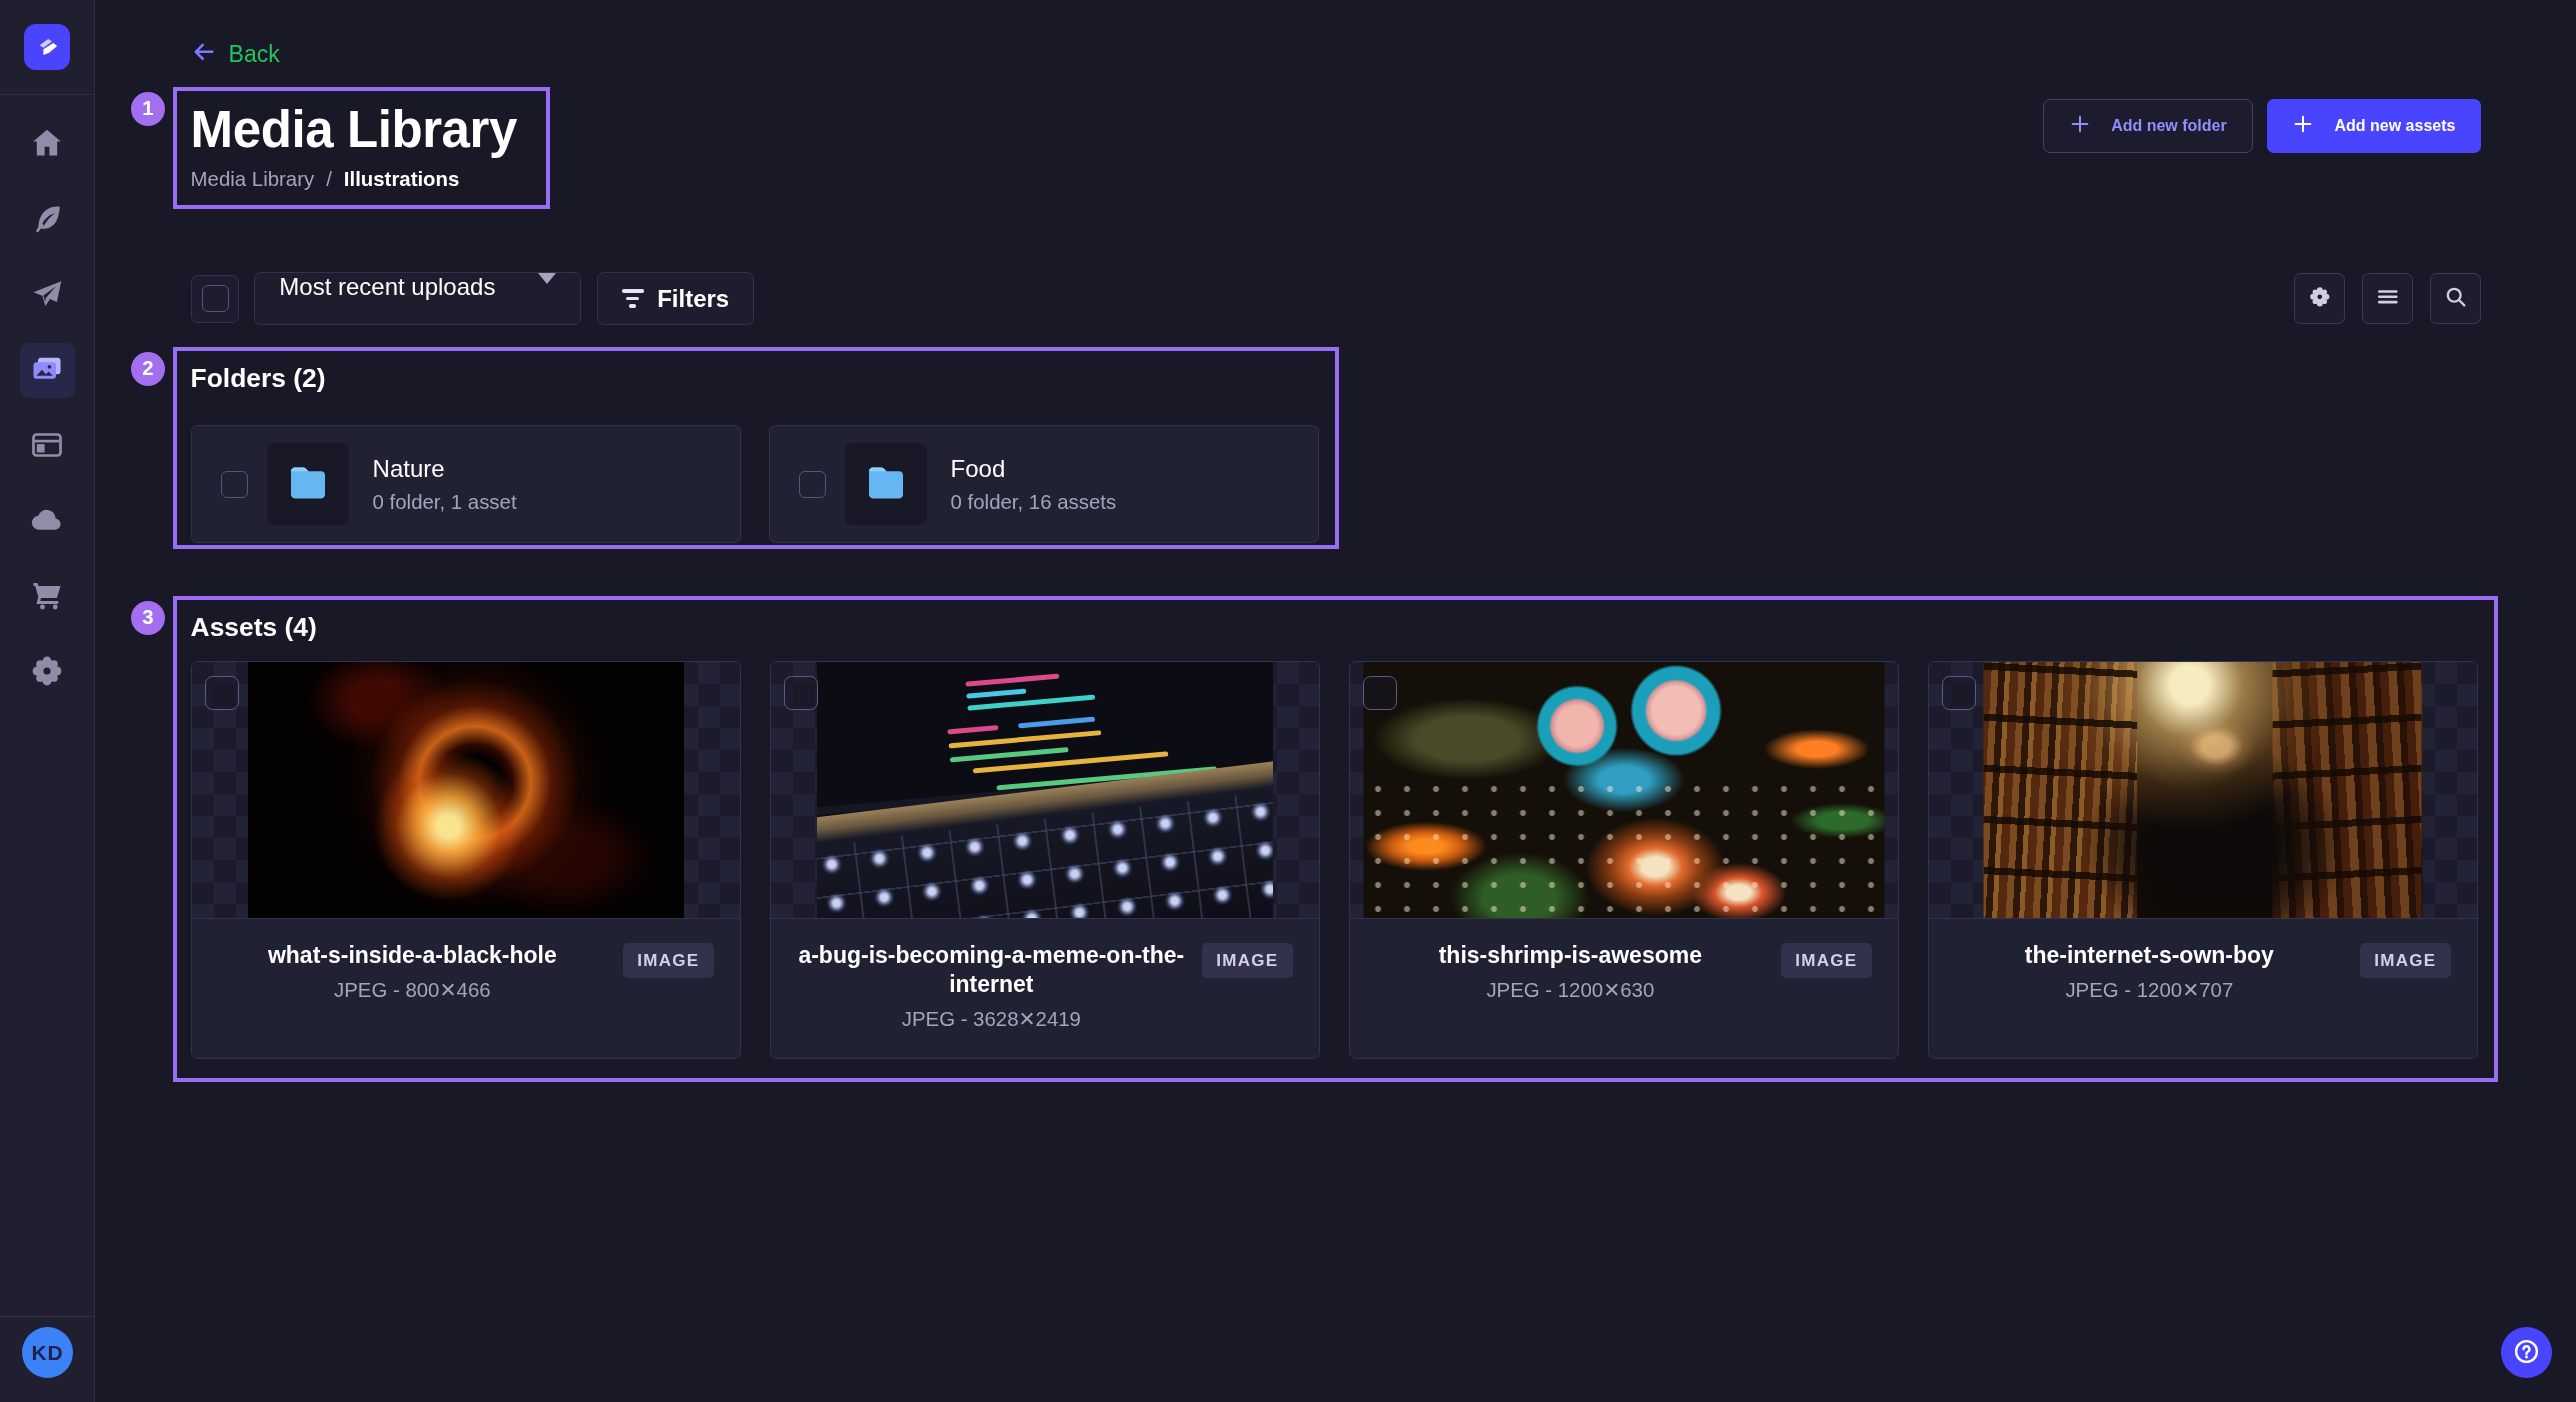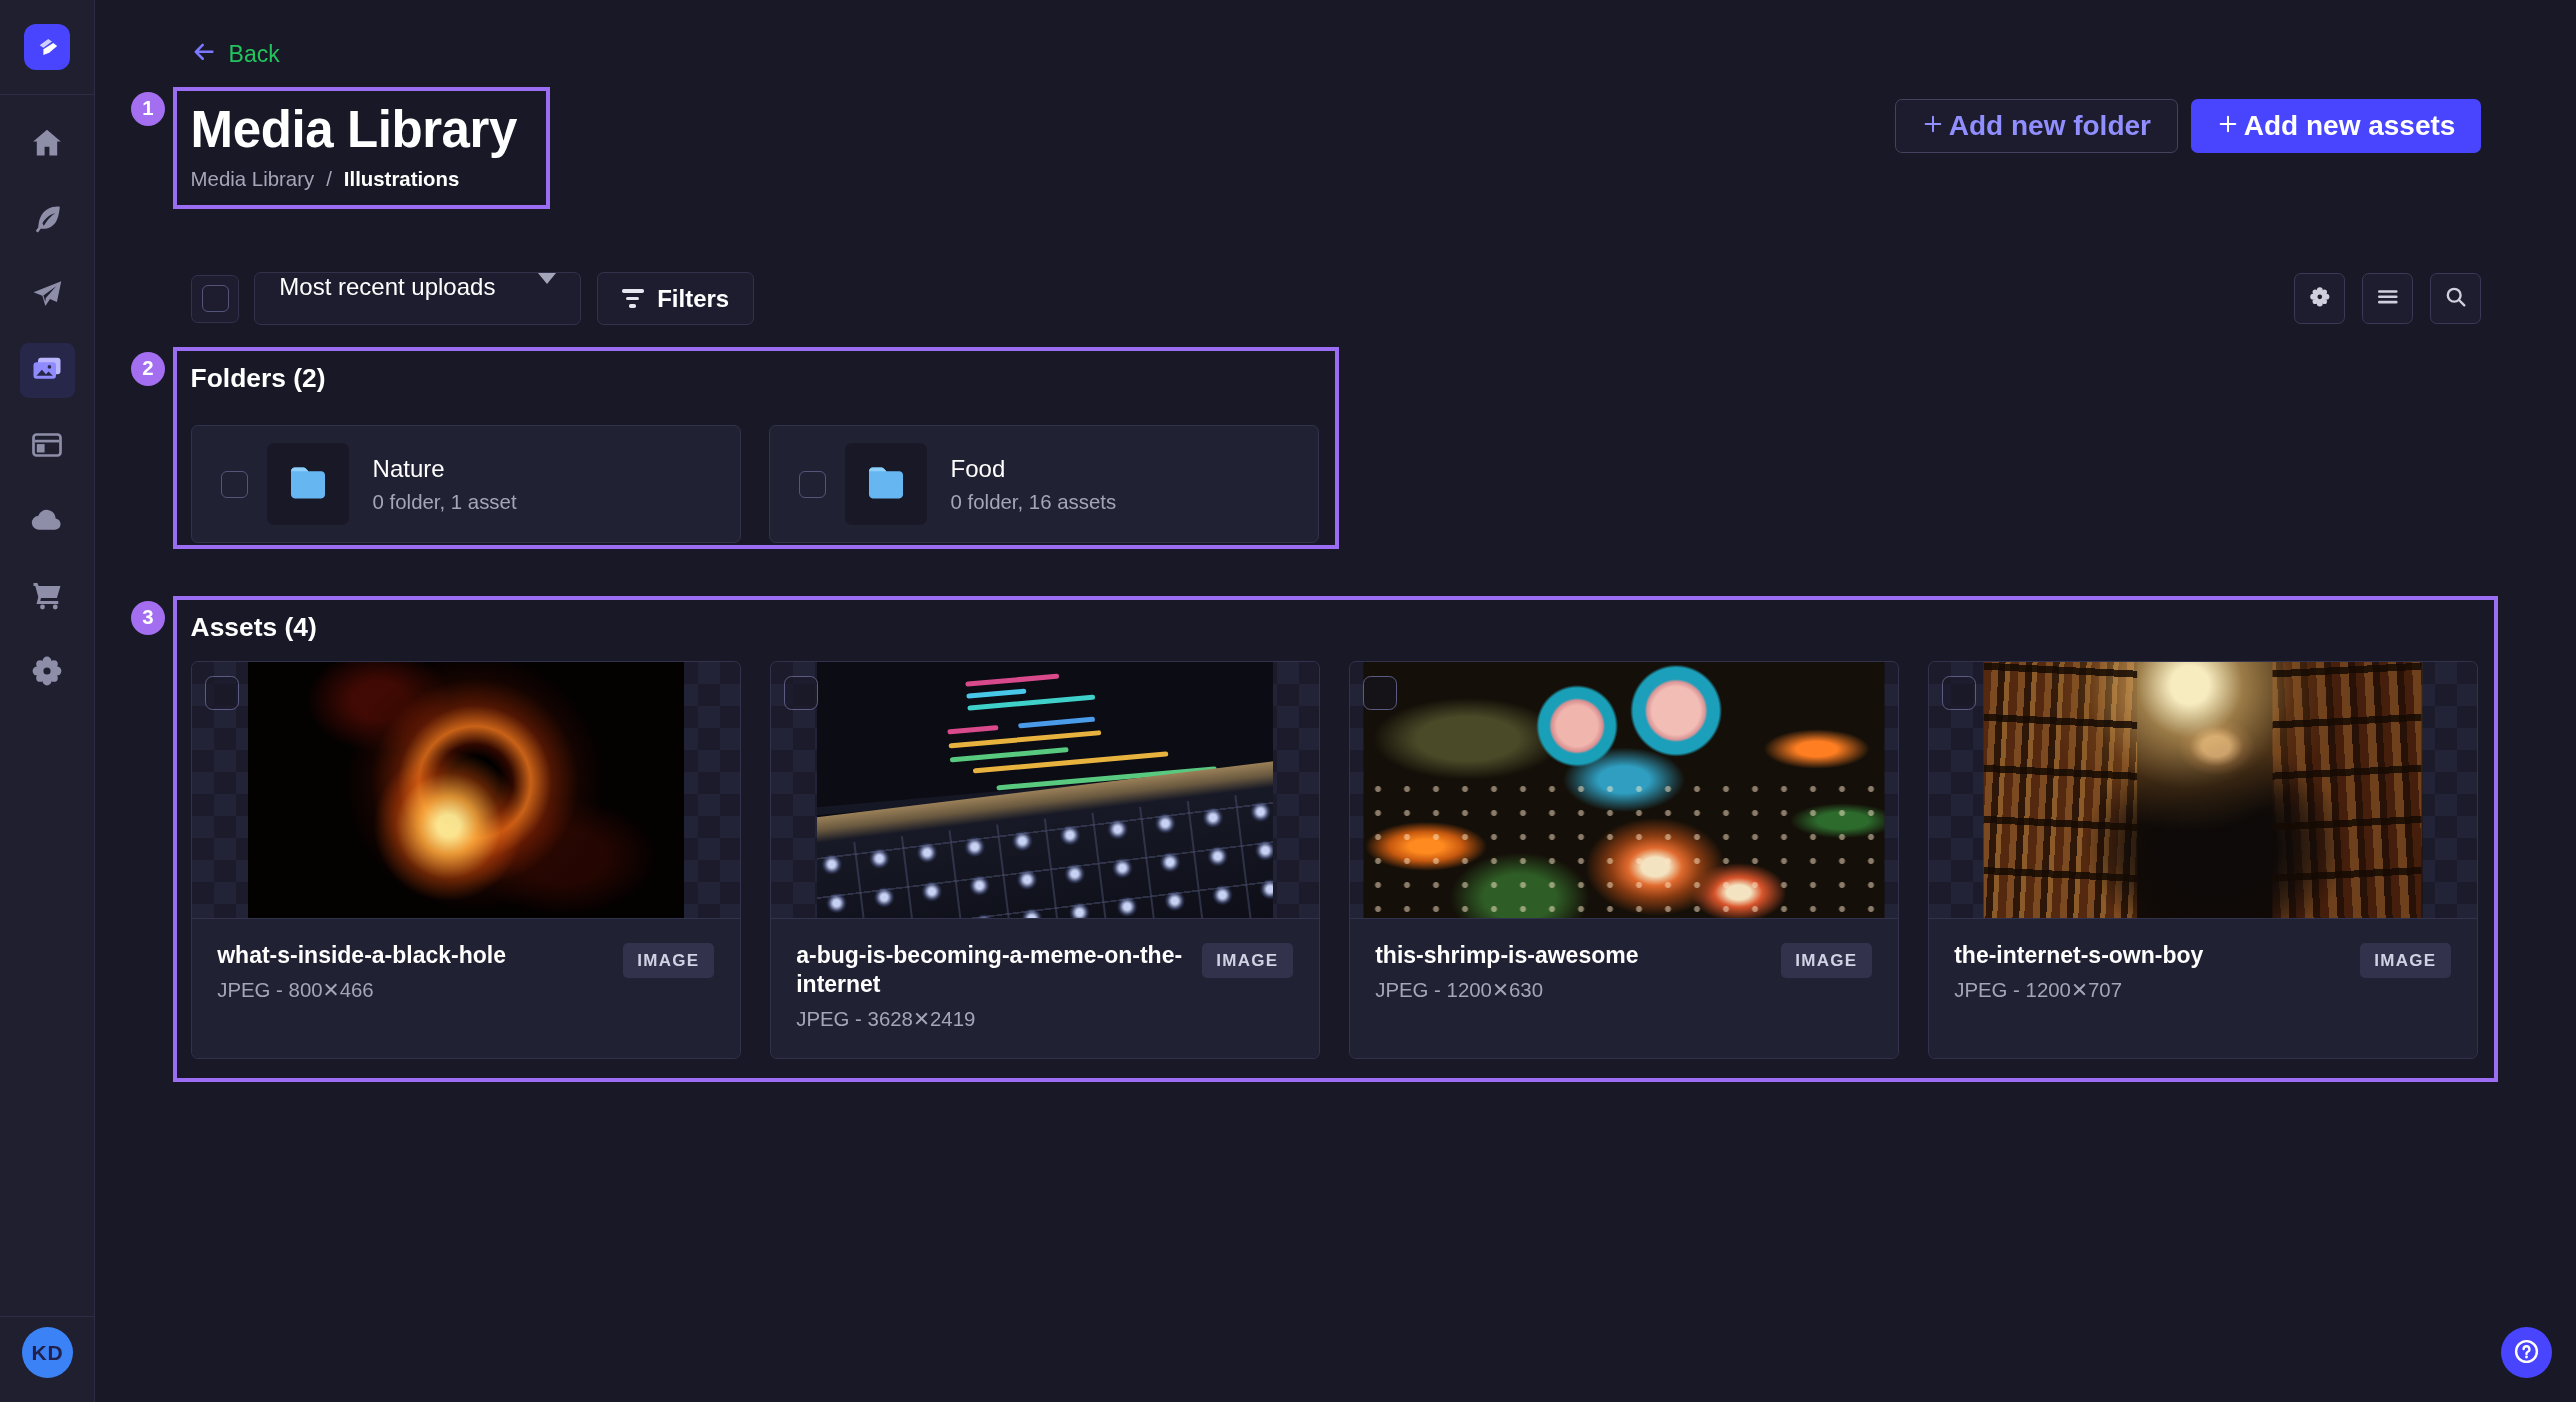--- a/index.html
+++ b/index.html
@@ -35,22 +35,22 @@
   .annot-badge { position:absolute; left:-46px; top:0.9px; width:34px; height:34px; border-radius:50%;
     background:#a46ef0; color:#fff; font-size:20.4px; font-weight:bold;
     display:flex; align-items:center; justify-content:center; }
 
   .annot-1 { left:173px; top:87px; width:377px; height:122px; padding:11px 0 0 13.6px; }
   .page-title { font-size:51px; font-weight:bold; line-height:55px; letter-spacing:-0.4px; }
   .breadcrumb { margin-top:11px; font-size:20.4px; color:#a5a5ba; display:flex; gap:12px; }
   .breadcrumb .current { color:#fff; font-weight:bold; }
 
   .top-buttons { position:absolute; right:95px; top:99px; display:flex; gap:13.6px; }
-  .btn { height:54px; border-radius:6.8px; display:flex; align-items:center; gap:5px;
-    padding:0 25.6px; font-size:28px; font-weight:600; cursor:pointer; }
+  .btn { height:54px; border-radius:6.8px; display:flex; align-items:center; gap:20px;
+    padding:0 25.6px; font-size:16px; font-weight:600; cursor:pointer; }
   .btn svg { width:22px; height:22px; }
   .btn-outline { border:0.9px solid #43435f; background:#1c1c2e; color:#918fff; }
   .btn-solid { background:#4945ff; color:#fff; }
 
   
   .toolbar { position:absolute; left:191px; right:95px; top:271px; height:55px;
     display:flex; align-items:center; gap:15.3px; }
   .selectall-btn { width:48px; height:48px; border-radius:6.8px; border:0.9px solid #32324d;
     background:#1d1d2f; display:flex; align-items:center; justify-content:center; cursor:pointer; }
   .checkbox { width:27px; height:27px; border:1.7px solid #55557a; border-radius:6px; background:transparent; }
@@ -97,21 +97,21 @@
       linear-gradient(-45deg,#232338 25%,transparent 25%),
       linear-gradient(45deg,transparent 75%,#232338 75%),
       linear-gradient(-45deg,transparent 75%,#232338 75%);
     background-size:44px 44px;
     background-position:0 0,0 22px,22px -22px,-22px 0; }
   .art { position:absolute; top:0; bottom:0; left:50%; transform:translateX(-50%); overflow:hidden; }
   .thumb-checkbox { position:absolute; left:13.6px; top:13.6px; width:34px; height:34px; z-index:3;
     border:1.7px solid #5c5c82; border-radius:7.7px; background:rgba(24,24,38,.55); cursor:pointer; }
   .asset-info { flex:1; border-top:0.9px solid #32324d; background:#212134;
     padding:22px 25.6px; display:flex; align-items:flex-start; }
-  .asset-texts { flex:1; min-width:0; padding-right:15.3px; }
+  .asset-texts { flex:1; min-width:0; padding-right:15.3px;text-align:center; }
   .asset-title { font-size:23px; font-weight:bold; color:#fff; line-height:29px; word-break:break-all; }
   .asset-meta { margin-top:7.7px; font-size:20.4px; color:#a5a5ba; }
   .type-badge { flex:none; background:#32324d; color:#d2d2e4; font-size:17px; font-weight:600;
     letter-spacing:1.3px; padding:7.7px 14.5px; border-radius:5.1px; margin-top:1.7px; }
 
   
   .art-blackhole { width:436px; background:
     radial-gradient(circle at 46% 64%, rgba(255,236,150,.95) 0 11px, rgba(255,170,60,.85) 29px, rgba(205,75,10,.45) 53px, transparent 75px),
     radial-gradient(circle at 52% 47%, rgba(0,0,0,.97) 0 25.6px, rgba(70,12,0,.65) 38px, rgba(255,125,30,.78) 56px, rgba(155,42,5,.5) 77px, rgba(45,9,0,.38) 104px, transparent 129px),
     radial-gradient(ellipse at 30% 15%, rgba(115,16,5,.55) 0 27px, transparent 72px),

